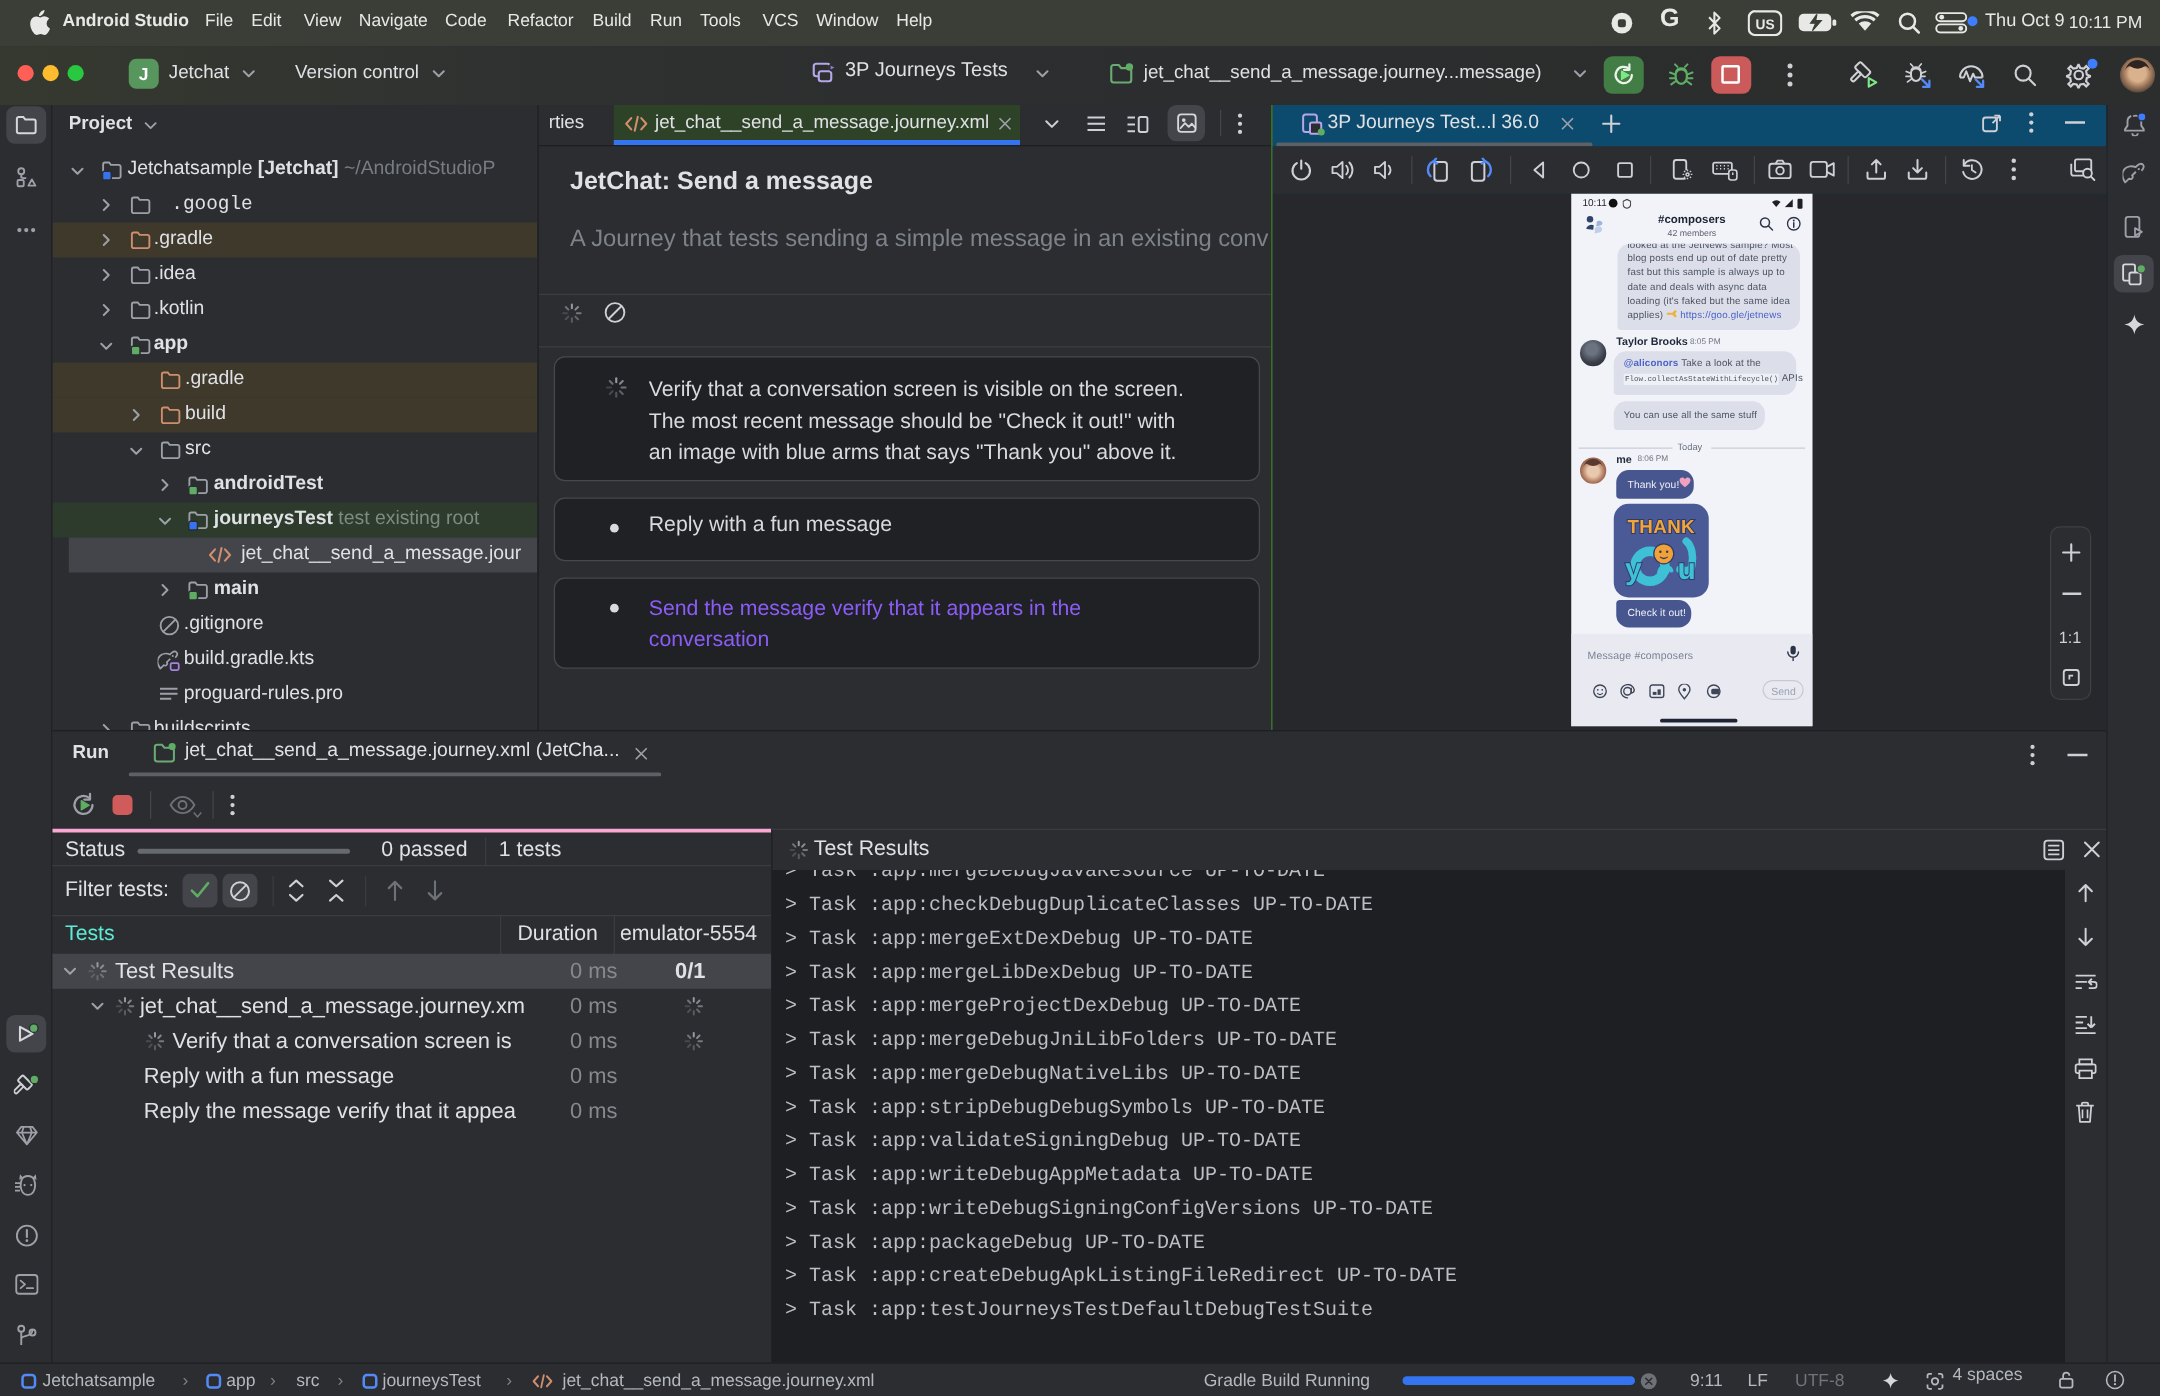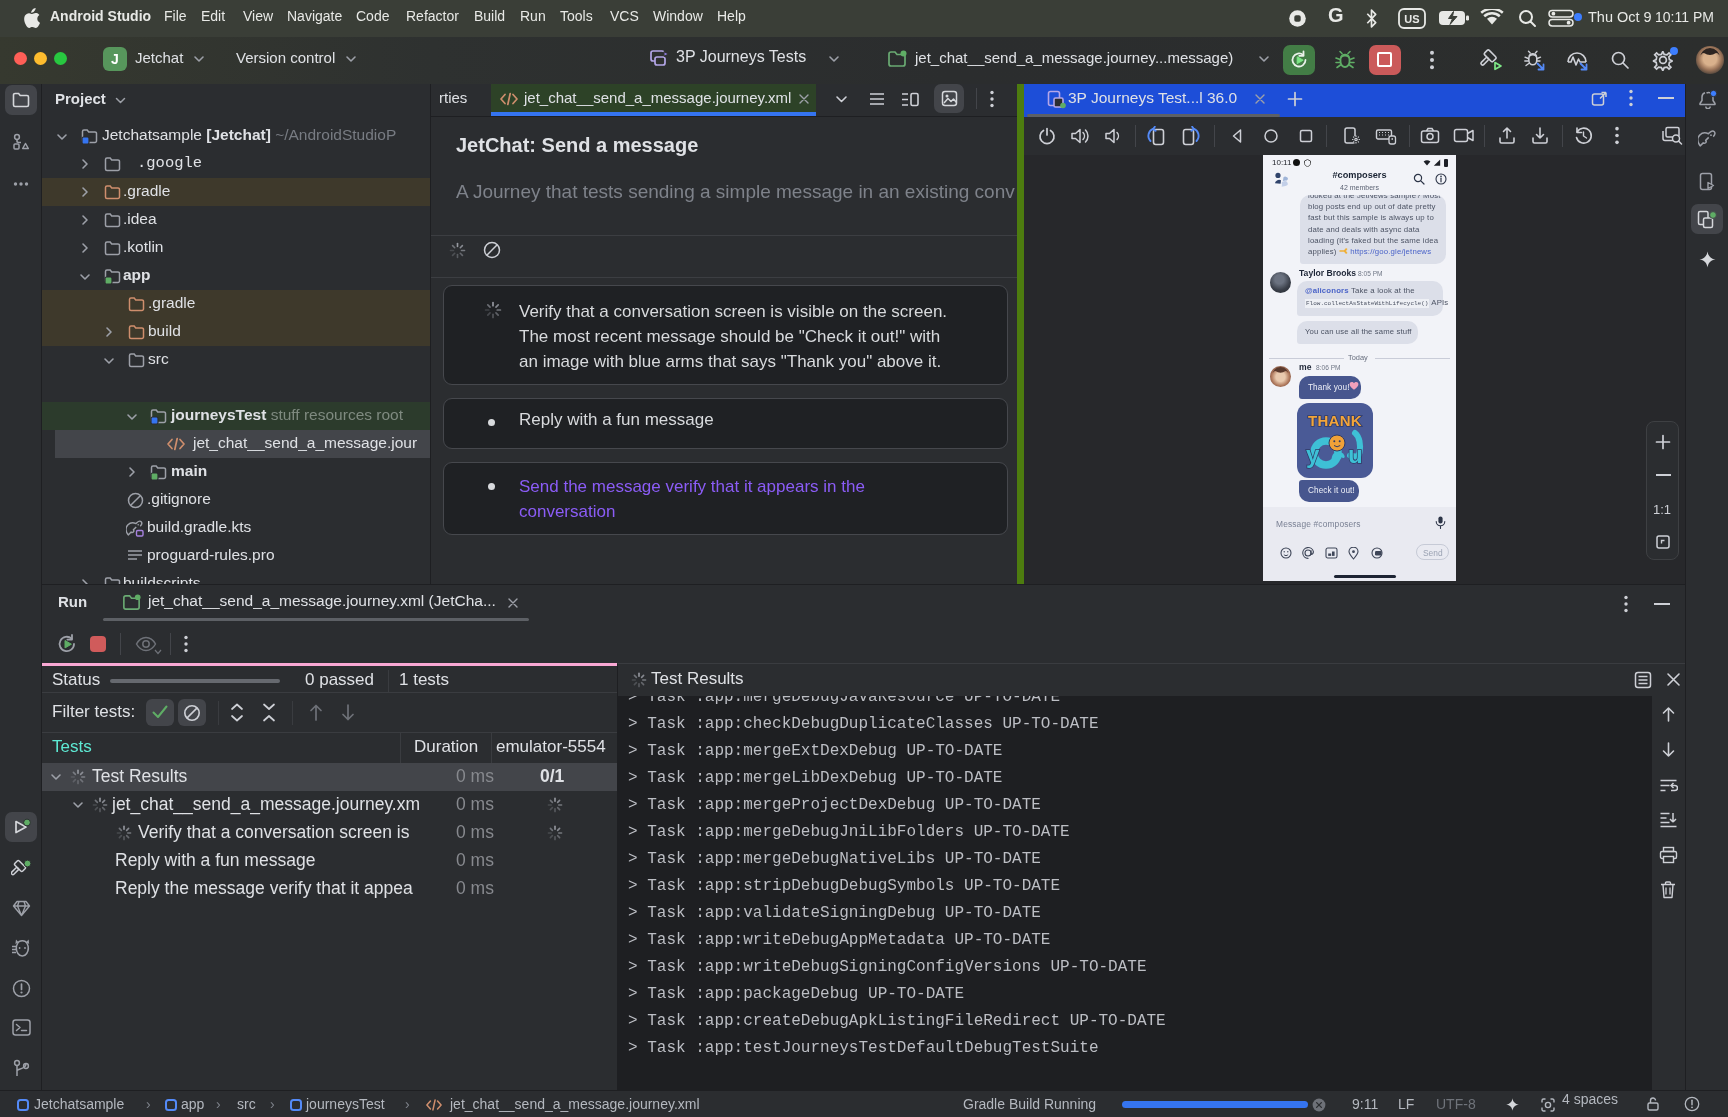--- a/index.html
+++ b/index.html
@@ -12,21 +12,21 @@
   display:flex; align-items:center; }
 #menubar .mi { white-space:nowrap; top:8px; }
 
 #titlebar { left:0; top:37px; width:1728px; height:47px; background:linear-gradient(90deg,#36392f 0%,#2e3130 25%,#2b2d2e 55%,#2c2e2d 100%); color:#dfe1e5; font-size:14.5px; }
 
 
 #leftstrip { left:0; top:84px; width:42px; height:1006px; background:#2b2d30; border-right:1px solid #1e1f22; }
 #rightstrip { left:1685px; top:84px; width:43px; height:1006px; background:#2b2d30; border-left:1px solid #1e1f22; }
 #project { left:42px; top:84px; width:388px; height:500px; background:#2b2d30; overflow:hidden; }
 #editor { left:430px; top:84px; width:587px; height:500px; overflow:hidden; background:#2b2d30; border-left:1px solid #1e1f22; }
-#device { left:1017px; top:84px; width:668px; height:500px; background:#1d4ed8; overflow:hidden; border-left:7px solid #4d7c0f; }
+#device { left:1017px; top:84px; width:668px; height:500px; background:#0c4a6e; overflow:hidden; border-left:1px solid #4d7c0f; }
 #runpanel { left:42px; top:584px; width:1643px; height:506px; background:#2b2d30; border-top:1px solid #1e1f22; }
 #statusbar { left:0; top:1090px; width:1728px; height:27px; background:#2b2d30; border-top:1px solid #1e1f22;
   color:#b4b8bf; font-size:14px; }
 </style>
 </head>
 <body>
 <div id="app">
   <div id="menubar" class="abs">
     <svg class="abs" style="left:22px;top:8px" width="18" height="20" viewBox="0 0 18 20">
         <path fill="#e8e9e6" d="M12.4 3.1c.8-1 1.4-2.3 1.2-3.1-1.1.1-2.4.8-3.2 1.7-.7.8-1.4 2.1-1.2 3.1 1.2.1 2.4-.7 3.2-1.7zm2.9 7.6c0-2.4 2-3.6 2.1-3.7-1.1-1.7-2.9-1.9-3.5-1.9-1.5-.2-2.9.9-3.7.9-.8 0-1.9-.9-3.2-.8-1.6 0-3.1 1-4 2.4-1.7 3-.4 7.4 1.2 9.8.8 1.2 1.8 2.5 3.1 2.5 1.2-.1 1.7-.8 3.2-.8s1.9.8 3.2.8c1.3 0 2.2-1.2 3-2.4.9-1.4 1.3-2.7 1.3-2.8 0-.1-2.6-1-2.7-4z"></path>
@@ -324,30 +324,40 @@
         </div>
       <div class="abs" style="left:0;top:224px;width:388px;height:28px;white-space:nowrap">
           <svg class="abs" style="left:61px;top:11px" width="12" height="8" viewBox="0 0 12 8">
             <path d="M2 2 L6 6 L10 2" stroke="#9da0a8" stroke-width="1.6" fill="none" stroke-linecap="round" stroke-linejoin="round"></path>
           </svg>
           <svg class="abs" style="left:86px;top:6px" width="17" height="17" viewBox="0 0 17 17">
             <path d="M1.5 3.5 a1.5 1.5 0 0 1 1.5-1.5 h3.2 l1.5 1.9 h6.3 a1.5 1.5 0 0 1 1.5 1.5 v7.6 a1.5 1.5 0 0 1-1.5 1.5 H3 a1.5 1.5 0 0 1-1.5-1.5 z" fill="none" stroke="#9da0a8" stroke-width="1.5"></path>
           </svg>
           <span class="abs" style="left:106px;top:4px;">src</span>
         </div>
+      <div class="abs" style="left:0;top:252px;width:388px;height:28px;white-space:nowrap">
+          <svg class="abs" style="left:86px;top:8px" width="8" height="12" viewBox="0 0 8 12">
+            <path d="M2 2 L6 6 L2 10" stroke="#9da0a8" stroke-width="1.6" fill="none" stroke-linecap="round" stroke-linejoin="round"></path>
+          </svg>
+          <svg class="abs" style="left:108px;top:6px" width="17" height="17" viewBox="0 0 17 17">
+            <path d="M1.5 3.5 a1.5 1.5 0 0 1 1.5-1.5 h3.2 l1.5 1.9 h6.3 a1.5 1.5 0 0 1 1.5 1.5 v7.6 a1.5 1.5 0 0 1-1.5 1.5 H3 a1.5 1.5 0 0 1-1.5-1.5 z" fill="none" stroke="#9da0a8" stroke-width="1.5"></path>
+            <rect x="1" y="9" width="7" height="7" rx="1.5" fill="#5fad65" stroke="#2b2d30" stroke-width="1.2"></rect>
+          </svg>
+          <span class="abs" style="left:129px;top:4px;"><b>androidTest</b></span>
+        </div>
       <div class="abs" style="left:0;top:280px;width:388px;height:28px;white-space:nowrap">
           <span class="abs" style="left:0px;top:0;width:388px;height:28px;background:#2c3b2c"></span>
           <svg class="abs" style="left:84px;top:11px" width="12" height="8" viewBox="0 0 12 8">
             <path d="M2 2 L6 6 L10 2" stroke="#9da0a8" stroke-width="1.6" fill="none" stroke-linecap="round" stroke-linejoin="round"></path>
           </svg>
           <svg class="abs" style="left:108px;top:6px" width="17" height="17" viewBox="0 0 17 17">
             <path d="M1.5 3.5 a1.5 1.5 0 0 1 1.5-1.5 h3.2 l1.5 1.9 h6.3 a1.5 1.5 0 0 1 1.5 1.5 v7.6 a1.5 1.5 0 0 1-1.5 1.5 H3 a1.5 1.5 0 0 1-1.5-1.5 z" fill="none" stroke="#9da0a8" stroke-width="1.5"></path>
             <rect x="1" y="9" width="7" height="7" rx="1.5" fill="#3574f0" stroke="#2b2d30" stroke-width="1.2"></rect>
           </svg>
-          <span class="abs" style="left:129px;top:4px;"><b>journeysTest</b> <span style="color:#7f8a80">stuff resources root</span></span>
+          <span class="abs" style="left:129px;top:4px;"><b>journeysTest</b> <span style="color:#7f8a80">test existing root</span></span>
         </div>
       <div class="abs" style="left:0;top:308px;width:388px;height:28px;white-space:nowrap">
           <span class="abs" style="left:13px;top:0;width:375px;height:28px;background:#43454a"></span>
           <svg class="abs" style="left:124px;top:5px" width="20" height="18" viewBox="0 0 20 18">
             <path d="M6 4.5 L2 9 L6 13.5 M14 4.5 L18 9 L14 13.5" stroke="#cf8e6d" stroke-width="1.7" fill="none" stroke-linecap="round" stroke-linejoin="round"></path>
             <path d="M11.2 3.5 L8.8 14.5" stroke="#cf8e6d" stroke-width="1.7" stroke-linecap="round"></path>
           </svg>
           <span class="abs" style="left:151px;top:4px;">jet_chat__send_a_message.jour</span>
         </div>
       <div class="abs" style="left:0;top:336px;width:388px;height:28px;white-space:nowrap">

